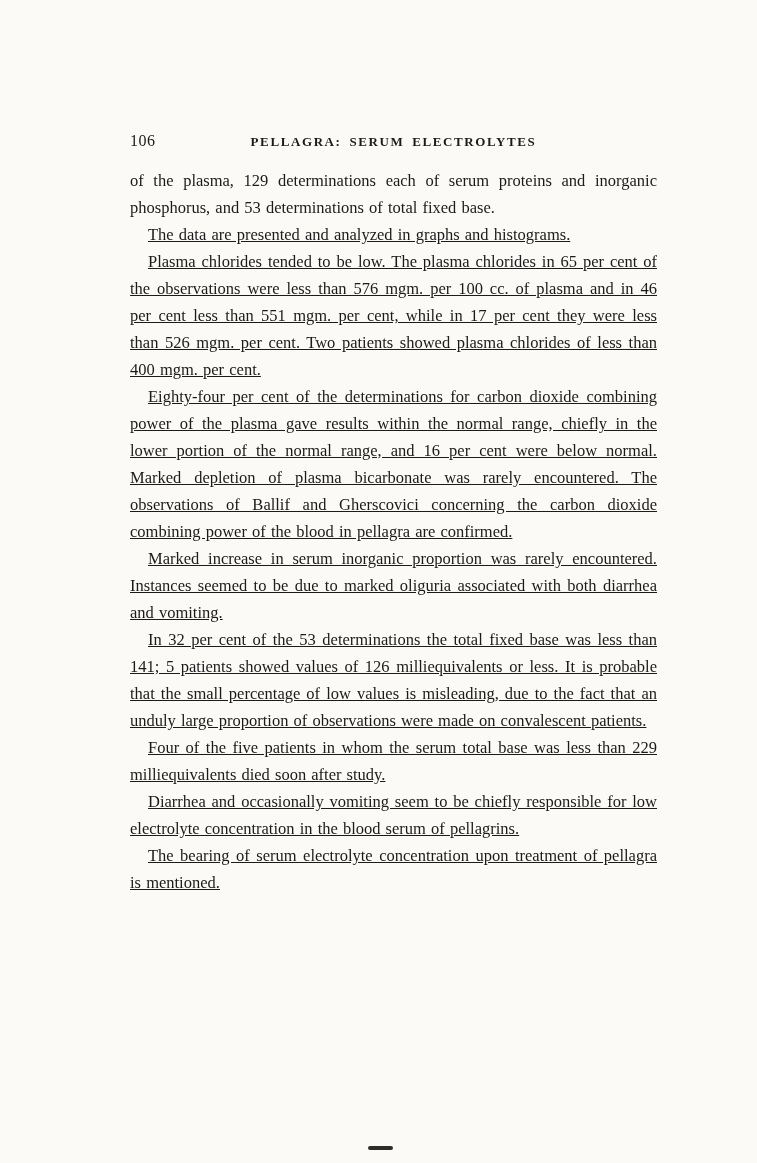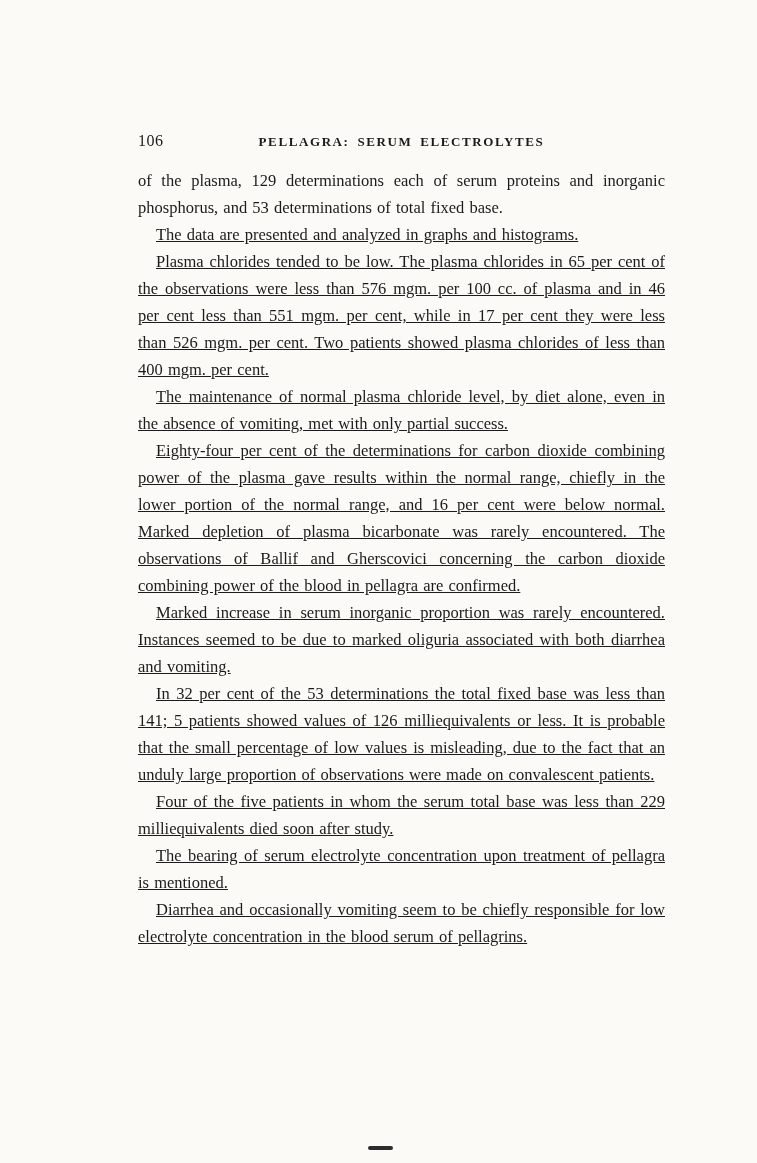--- a/index.html
+++ b/index.html
@@ -12,21 +12,21 @@
     width: 757px;
     height: 1163px;
     background: #fbfaf7;
     font-family: "Liberation Serif", "DejaVu Serif", serif;
     color: #1b1b1b;
     overflow: hidden;
     box-sizing: border-box;
   }
   .content {
     position: absolute;
-    left: 138px;
+    left: 130px;
     top: 131px;
     width: 527px;
   }
   .running-header {
     position: relative;
     height: 20px;
     margin-bottom: 16px;
   }
   .page-number {
     position: absolute;
@@ -72,25 +72,24 @@
 
     <div class="running-header">
       <span class="page-number">106</span>
       <div class="running-title">PELLAGRA: SERUM ELECTROLYTES</div>
     </div>
 
     <div class="body-text">
       <p>of the plasma, 129 determinations each of serum proteins and inorganic phosphorus, and 53 determinations of total fixed base.</p>
       <p class="indent">The data are presented and analyzed in graphs and histograms.</p>
       <p class="indent">Plasma chlorides tended to be low.  The plasma chlorides in 65 per cent of the observations were less than 576 mgm. per 100 cc. of plasma and in 46 per cent less than 551 mgm. per cent, while in 17 per cent they were less than 526 mgm. per cent.  Two patients showed plasma chlorides of less than 400 mgm. per cent.</p>
-      <p class="indent">The maintenance of normal plasma chloride level, by diet alone, even in the absence of vomiting, met with only partial success.</p>
       <p class="indent">Eighty-four per cent of the determinations for carbon dioxide combining power of the plasma gave results within the normal range, chiefly in the lower portion of the normal range, and 16 per cent were below normal.  Marked depletion of plasma bicarbonate was rarely encountered.  The observations of Ballif and Gherscovici concerning the carbon dioxide combining power of the blood in pellagra are confirmed.</p>
       <p class="indent">Marked increase in serum inorganic proportion was rarely encountered.  Instances seemed to be due to marked oliguria associated with both diarrhea and vomiting.</p>
       <p class="indent">In 32 per cent of the 53 determinations the total fixed base was less than 141; 5 patients showed values of 126 milliequivalents or less.  It is probable that the small percentage of low values is misleading, due to the fact that an unduly large proportion of observations were made on convalescent patients.</p>
       <p class="indent">Four of the five patients in whom the serum total base was less than 229 milliequivalents died soon after study.</p>
+      <p class="indent">Diarrhea and occasionally vomiting seem to be chiefly responsible for low electrolyte concentration in the blood serum of pellagrins.</p>
       <p class="indent">The bearing of serum electrolyte concentration upon treatment of pellagra is mentioned.</p>
-      <p class="indent">Diarrhea and occasionally vomiting seem to be chiefly responsible for low electrolyte concentration in the blood serum of pellagrins.</p>
     </div>
 
   </div>
 
   <div class="scan-artifact"></div>
 </div>
 
 </body></html>

